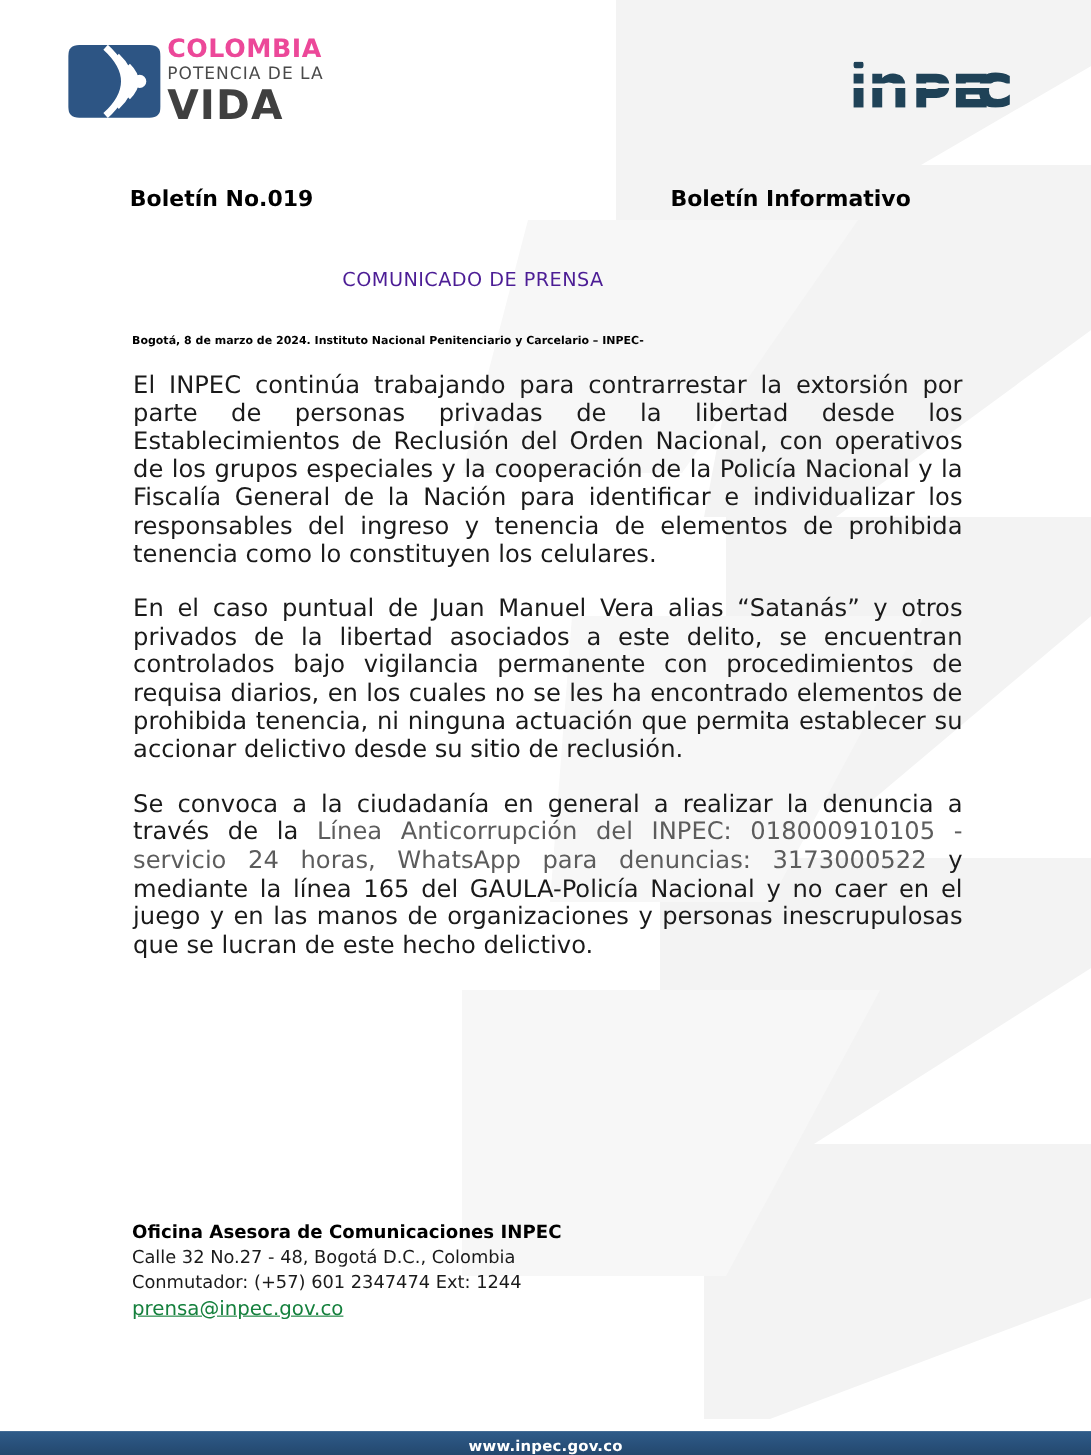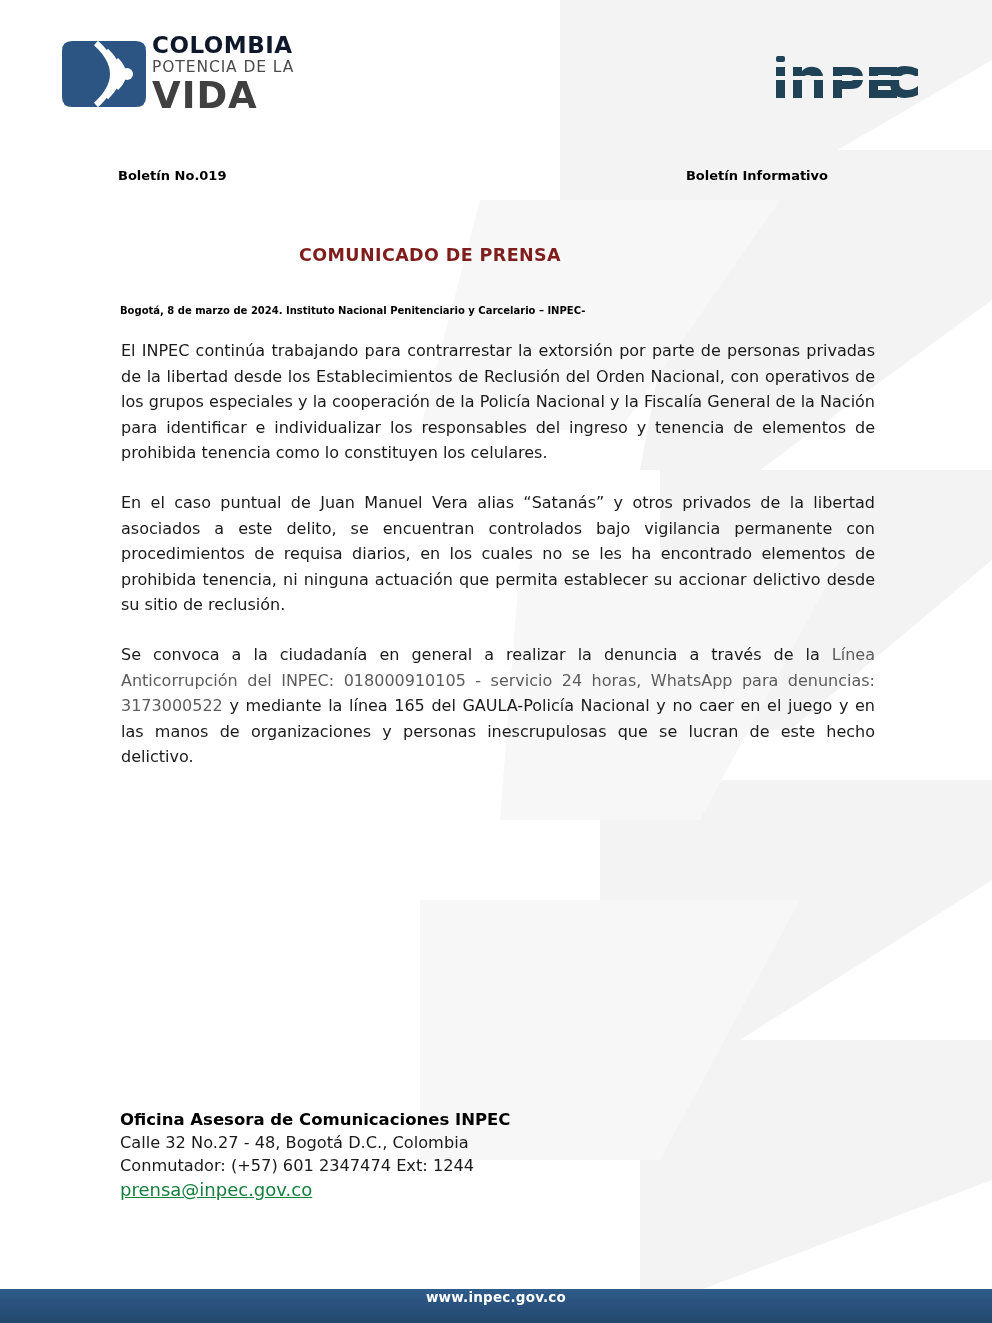--- a/index.html
+++ b/index.html
@@ -54,21 +54,21 @@
   }
   .logo-colombia-text {
     margin-left: 6px;
     line-height: 1;
   }
   .lc-line1 {
     font-family: "DejaVu Sans", sans-serif;
     font-weight: bold;
     font-size: 23px;
     letter-spacing: 0.5px;
-    color: #0f172a;
+    color: #ec4899;
     display: block;
   }
   .lc-line2 {
     font-family: "DejaVu Sans", sans-serif;
     font-size: 15.5px;
     letter-spacing: 0.9px;
     color: #4a4a4a;
     display: block;
     margin-top: 3px;
   }
@@ -93,37 +93,37 @@
     position: absolute;
     left: 118px;
     top: 168px;
     width: 758px;
     display: flex;
     justify-content: space-between;
   }
   .bulletin-row span {
     font-family: "DejaVu Sans", sans-serif;
     font-weight: bold;
-    font-size: 13px;
+    font-size: 20px;
     color: #000;
   }
   .bulletin-right { margin-right: 48px; }
 
   
   .press-title {
     position: absolute;
     left: 0;
     top: 245px;
     width: 860px;
     text-align: center;
     font-family: "DejaVu Sans", sans-serif;
-    font-weight: bold;
+    font-weight: normal;
     font-size: 17.5px;
     letter-spacing: 0.4px;
-    color: #7f1d1d;
+    color: #4c1d95;
   }
 
   
   .dateline {
     position: absolute;
     left: 120px;
     top: 305px;
     font-family: "DejaVu Sans", sans-serif;
     font-weight: bold;
     font-size: 10px;
@@ -133,21 +133,21 @@
   
   .body-copy {
     position: absolute;
     left: 121px;
     top: 338px;
     width: 754px;
   }
   .body-copy p {
     margin: 0 0 24px 0;
     font-family: "DejaVu Sans", sans-serif;
-    font-size: 16px;
+    font-size: 22px;
     line-height: 25.6px;
     color: #1a1a1a;
     text-align: justify;
     text-justify: inter-word;
     hyphens: none;
   }
   .body-copy p:last-child { margin-bottom: 0; }
   .gray-run { color: #5c5c5c; }
 
   
@@ -181,24 +181,24 @@
     line-height: 23px;
     margin-top: 1px;
   }
 
   
   .bottom-bar {
     position: absolute;
     left: 0;
     bottom: 0;
     width: 992px;
-    height: 34px;
+    height: 22px;
     background: linear-gradient(to bottom, #2f5c8a 0%, #28507a 55%, #23486d 100%);
     display: flex;
-    align-items: flex-start;
+    align-items: flex-end;
     justify-content: center;
     z-index: 3;
   }
   .bottom-bar span {
     font-family: "DejaVu Sans", sans-serif;
     font-weight: bold;
     font-size: 13.5px;
     color: #ffffff;
     letter-spacing: 0.2px;
   }

